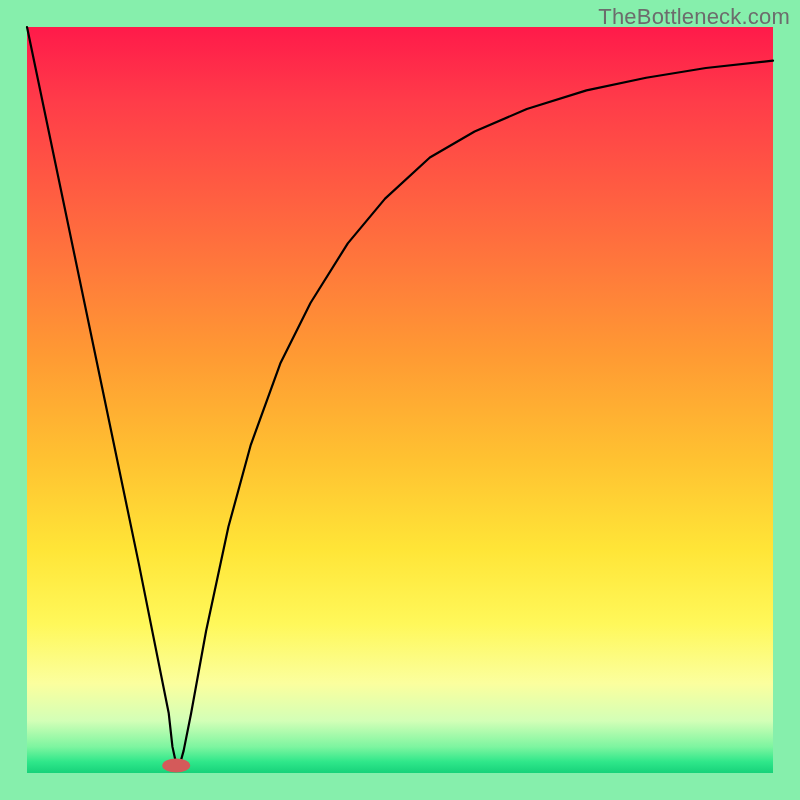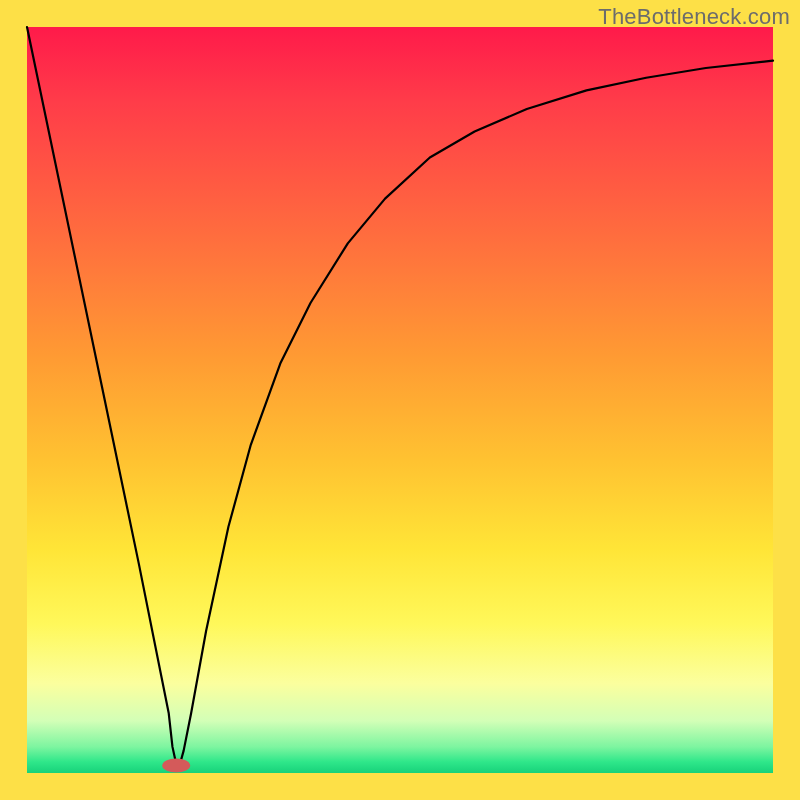--- a/index.html
+++ b/index.html
@@ -8,21 +8,21 @@
     width: 800px;
     height: 800px;
     overflow: hidden;
     background: #000;
     font-family: Arial, Helvetica, sans-serif;
   }
   .frame {
     position: relative;
     width: 800px;
     height: 800px;
-    background: #fde047;
+    background: #86efac;
   }
   .plot-area {
     position: absolute;
     left: 27px;
     top: 27px;
     width: 746px;
     height: 746px;
     
     background: linear-gradient(
       to bottom,

